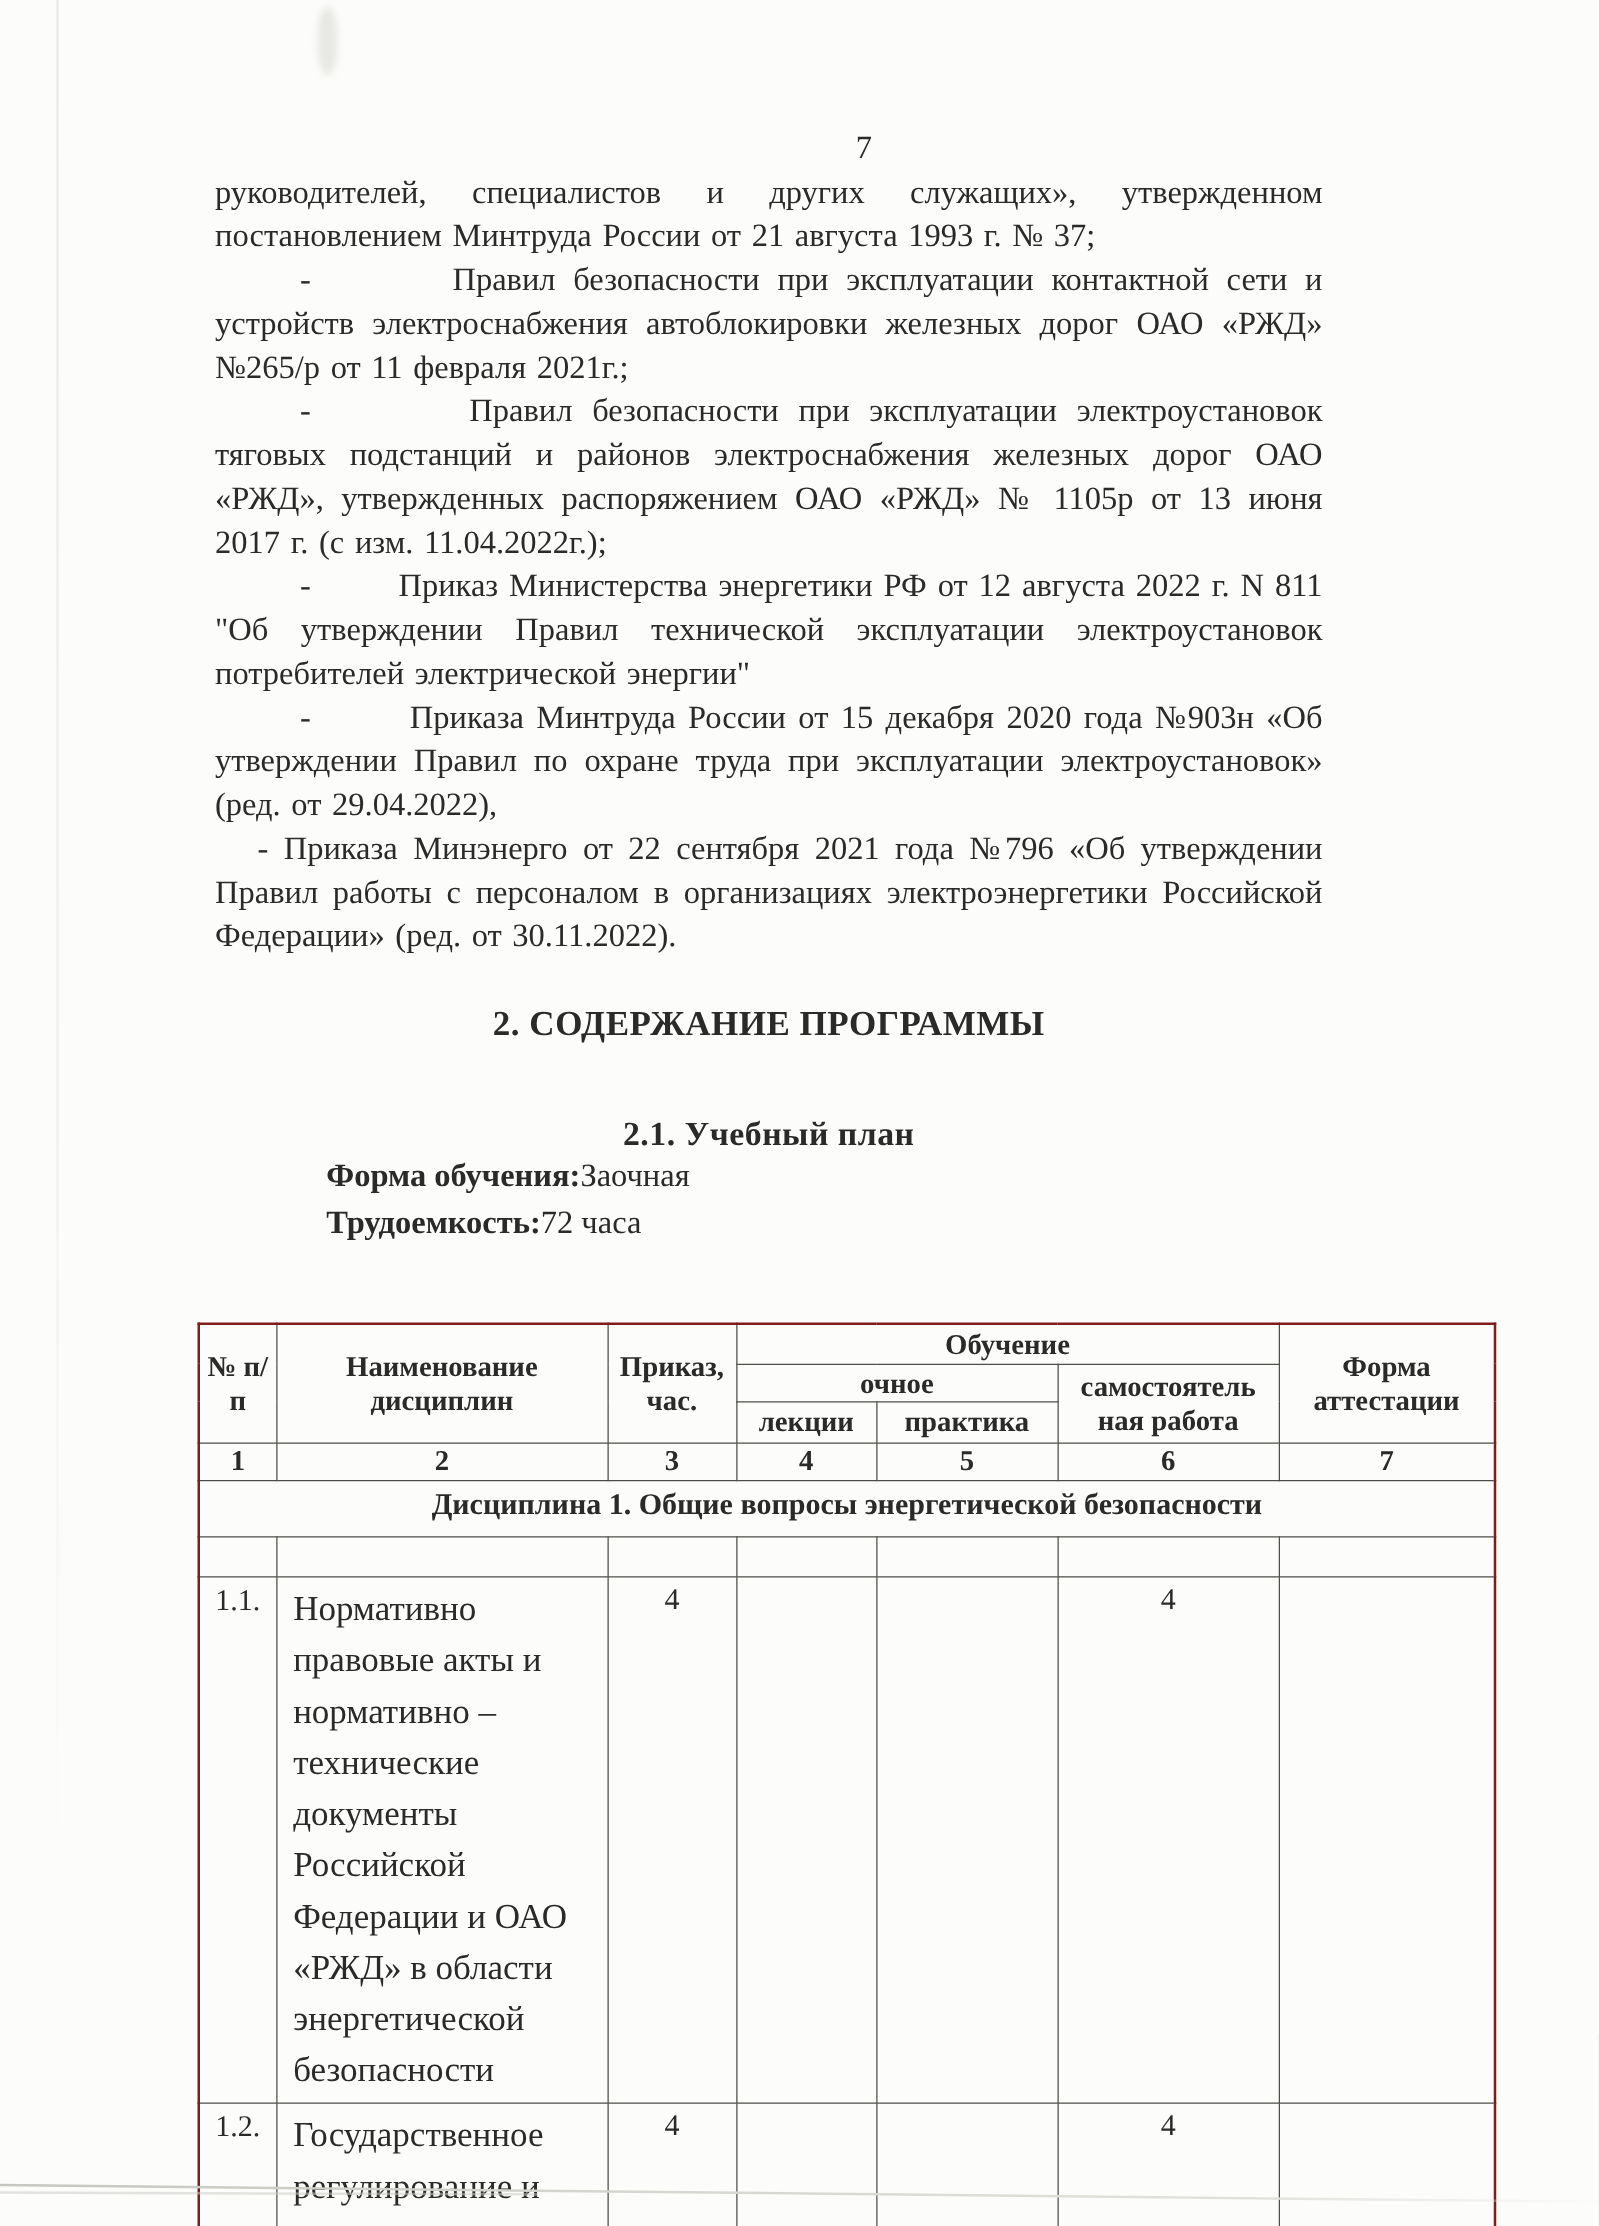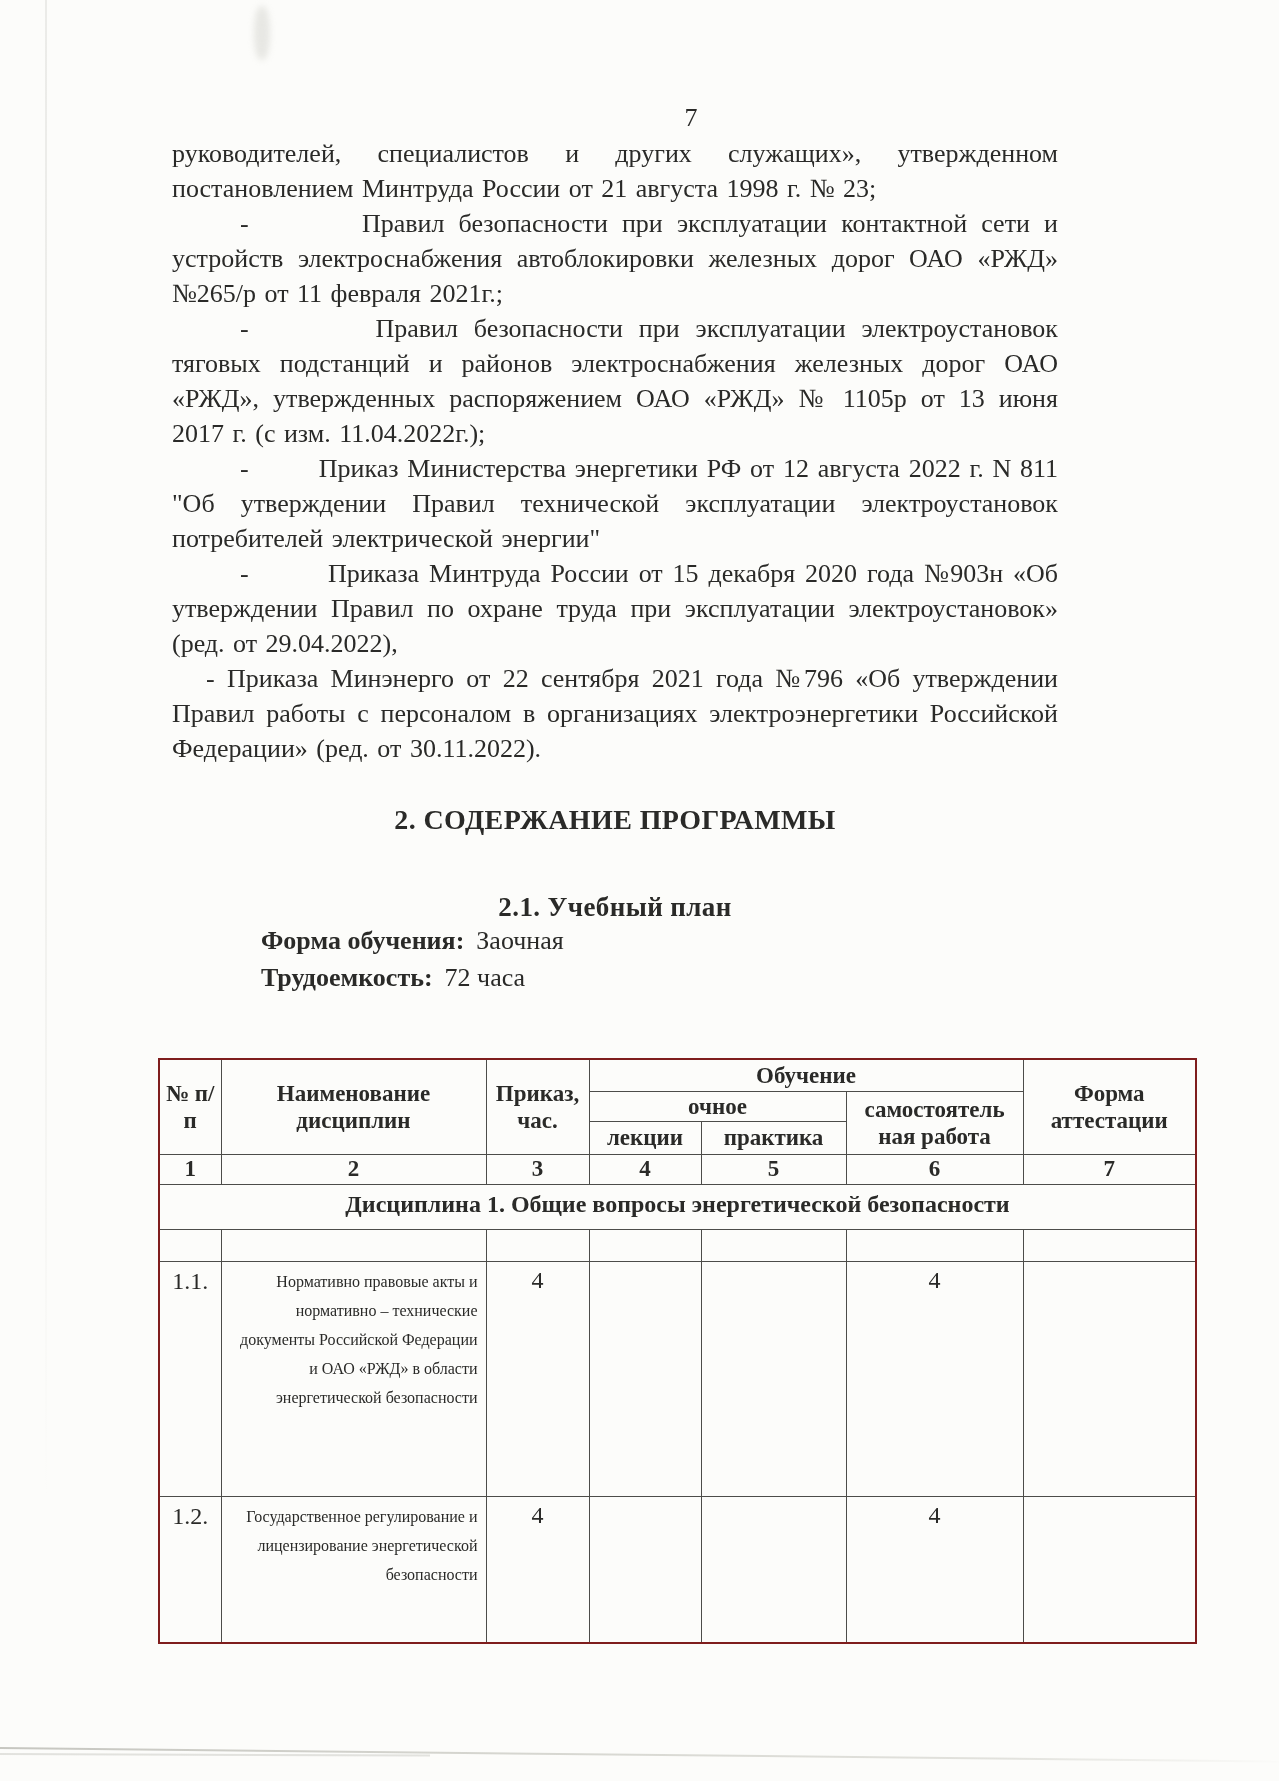--- a/index.html
+++ b/index.html
@@ -33,21 +33,21 @@
     text-align:center; font-weight:bold; letter-spacing:0.4px;
   }
   .h1 { top:804px; font-size:28px; }
   .h2 { top:892px; font-size:27px; }
 
   .info {
     position:absolute; left:261px; top:922px;
     font-size:26px; line-height:37px;
   }
   .info-row { white-space:nowrap; }
-  .info-row .label { font-weight:bold; margin-right:12px; }
+  .info-row .label { font-weight:bold; margin-right:0; }
 
   table.plan {
     position:absolute; left:158px; top:1058px; width:1037px;
     border-collapse:collapse; table-layout:fixed;
     border:2px solid #7f1d1d;
   }
   table.plan td { border:1px solid #4c4c49; overflow:hidden; }
 
   .hd {
     font-weight:bold; font-size:23px; line-height:27px;
@@ -55,21 +55,21 @@
   }
   .numcell {
     font-weight:bold; font-size:23px;
     text-align:center; vertical-align:middle; padding:0 4px;
   }
   .section-cell {
     font-weight:bold; font-size:24px;
     text-align:center; vertical-align:top; padding:6px 8px 2px 8px;
   }
   .c-num  { font-size:24px; text-align:center; vertical-align:top; padding-top:6px; }
-  .c-name { font-size:16px; line-height:29px; text-align:right; vertical-align:top; padding:5px 8px 5px 13px; }
+  .c-name { font-size:28px; line-height:41px; text-align:left; vertical-align:top; padding:5px 8px 5px 13px; }
   .c-val  { font-size:24px; text-align:center; vertical-align:top; padding-top:5px; }
 
   .tr-h1 { height:32px; } .tr-h2 { height:30px; } .tr-h3 { height:33px; }
   .tr-nums { height:30px; } .tr-section { height:45px; } .tr-empty { height:32px; }
   .tr-r1 { height:235px; } .tr-r2 { height:147px; }
 
   
   .artifact { position:absolute; pointer-events:none; }
   .art-vline { left:45px; top:0; width:2px; height:1500px;
     background:linear-gradient(#ebebe8 0%, #f1f1ee 60%, rgba(241,241,238,0) 100%); }
@@ -85,21 +85,21 @@
 <body>
 
 <div class="page">
 
   <div class="artifact art-vline"></div>
   <div class="artifact art-topmark"></div>
 
   <div class="page-number">7</div>
 
   <div class="body-text">
-    <p class="cont">руководителей, специалистов и других служащих», утвержденном постановлением Минтруда России от 21 августа 1998 г. № 23;</p>
+    <p class="cont">руководителей, специалистов и других служащих», утвержденном постановлением Минтруда России от 21 августа 1993 г. № 37;</p>
     <p class="ind">-&nbsp;&nbsp;&nbsp;&nbsp;&nbsp;&nbsp;&nbsp;&nbsp;Правил безопасности при эксплуатации контактной сети и устройств электроснабжения автоблокировки железных дорог ОАО «РЖД» №265/р от 11 февраля 2021г.;</p>
     <p class="ind">-&nbsp;&nbsp;&nbsp;&nbsp;&nbsp;&nbsp;&nbsp;&nbsp;Правил безопасности при эксплуатации электроустановок тяговых подстанций и районов электроснабжения железных дорог ОАО «РЖД», утвержденных распоряжением ОАО «РЖД» № 1105р от 13 июня 2017 г. (с изм. 11.04.2022г.);</p>
     <p class="ind">-&nbsp;&nbsp;&nbsp;&nbsp;&nbsp;&nbsp;&nbsp;&nbsp;Приказ Министерства энергетики РФ от 12 августа 2022 г. N 811 "Об утверждении Правил технической эксплуатации электроустановок потребителей электрической энергии"</p>
     <p class="ind">-&nbsp;&nbsp;&nbsp;&nbsp;&nbsp;&nbsp;&nbsp;&nbsp;Приказа Минтруда России от 15 декабря 2020 года №903н «Об утверждении Правил по охране труда при эксплуатации электроустановок» (ред. от 29.04.2022),</p>
     <p class="ind-sm">- Приказа Минэнерго от 22 сентября 2021 года №796 «Об утверждении Правил работы с персоналом в организациях электроэнергетики Российской Федерации» (ред. от 30.11.2022).</p>
   </div>
 
   <div class="h1">2. СОДЕРЖАНИЕ ПРОГРАММЫ</div>
   <div class="h2">2.1. Учебный план</div>
 

